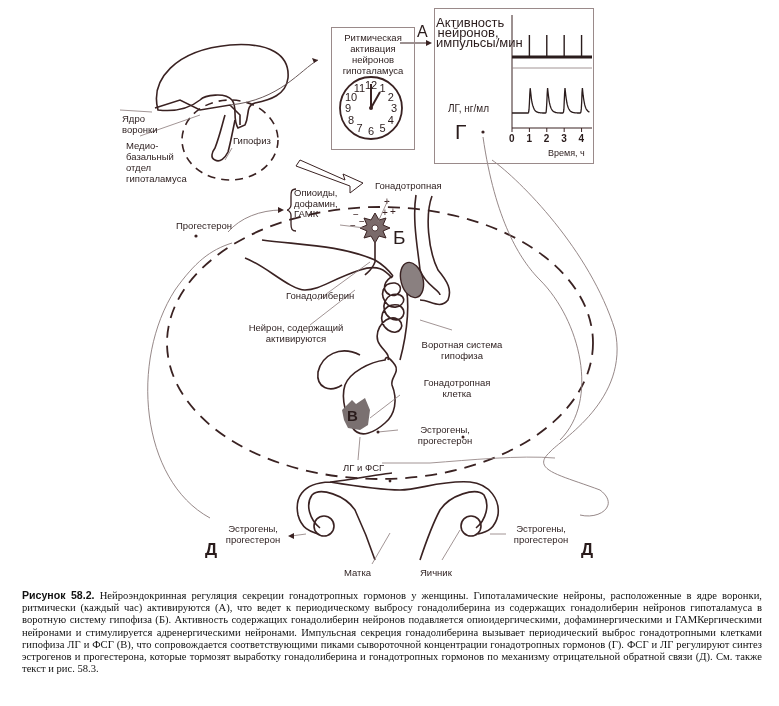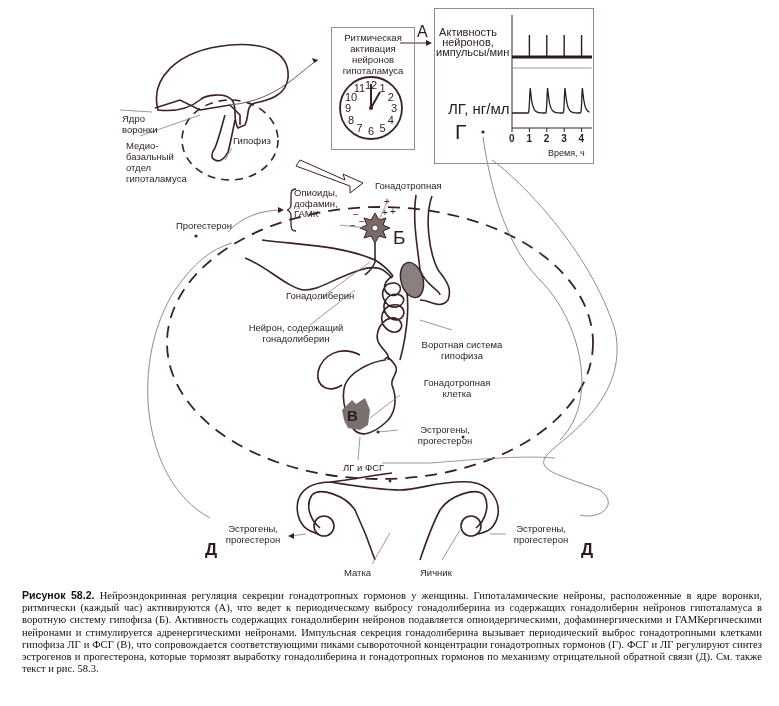--- a/index.html
+++ b/index.html
@@ -165,43 +165,43 @@
   <div class="lbl" style="left:233px;top:135px">Гипофиз</div>
 
   <div class="box" style="left:331px;top:27px;width:82px;height:121px"></div>
   <div class="lbl c" style="left:333px;top:32px;width:80px;white-space:pre">Ритмическая
 активация
 нейронов
 гипоталамуса</div>
   <div class="mid" style="left:417px;top:23px">А</div>
 
   <div class="box" style="left:434px;top:8px;width:158px;height:154px"></div>
-  <div class="lbl c" style="left:436px;top:27px;width:64px;font-size:11px;line-height:10px;white-space:pre">Активность
+  <div class="lbl c" style="left:436px;top:18px;width:64px;font-size:13px;line-height:10px;white-space:pre">Активность
 нейронов,
 импульсы/мин</div>
-  <div class="lbl" style="left:448px;top:103px;font-size:15px">ЛГ, нг/мл</div>
+  <div class="lbl" style="left:448px;top:103px;font-size:10px">ЛГ, нг/мл</div>
   <div class="big" style="left:455px;top:120px;font-size:21px;font-weight:normal">Г</div>
   <div id="xticks">
       <div class="axis-lbl" style="left: 509px; top: 133px;">0</div>
       <div class="axis-lbl" style="left: 526.391px; top: 133px;">1</div>
       <div class="axis-lbl" style="left: 543.783px; top: 133px;">2</div>
       <div class="axis-lbl" style="left: 561.174px; top: 133px;">3</div>
       <div class="axis-lbl" style="left: 578.565px; top: 133px;">4</div>
     </div>
   <div class="lbl" style="left:548px;top:148px;font-size:9px">Время, ч</div>
 
   <div class="lbl" style="left:294px;top:188px;white-space:pre;line-height:10.5px">Опиоиды,
 дофамин,
 ГАМК</div>
   <div class="lbl" style="left:375px;top:180px">Гонадотропная</div>
   <div class="mid" style="left:393px;top:227px;font-size:19px">Б</div>
   <div class="lbl" style="left:176px;top:220px">Прогестерон</div>
   <div class="lbl" style="left:286px;top:290px">Гонадолиберин</div>
   <div class="lbl c" style="left:238px;top:322px;width:116px;white-space:pre">Нейрон, содержащий
-гонадолиберин</div>
+активируются</div>
   <div class="lbl c" style="left:412px;top:339px;width:100px;white-space:pre">Воротная система
 гипофиза</div>
   <div class="lbl c" style="left:416px;top:377px;width:82px;white-space:pre">Гонадотропная
 клетка</div>
   <div class="big" style="left:347px;top:407px;font-size:15px">В</div>
   <div class="lbl c" style="left:407px;top:424px;width:76px;white-space:pre">Эстрогены,
 прогестерон</div>
   <div class="lbl" style="left:343px;top:462px">ЛГ и ФСГ</div>
 
   <div class="lbl c" style="left:219px;top:523px;width:68px;white-space:pre">Эстрогены,

